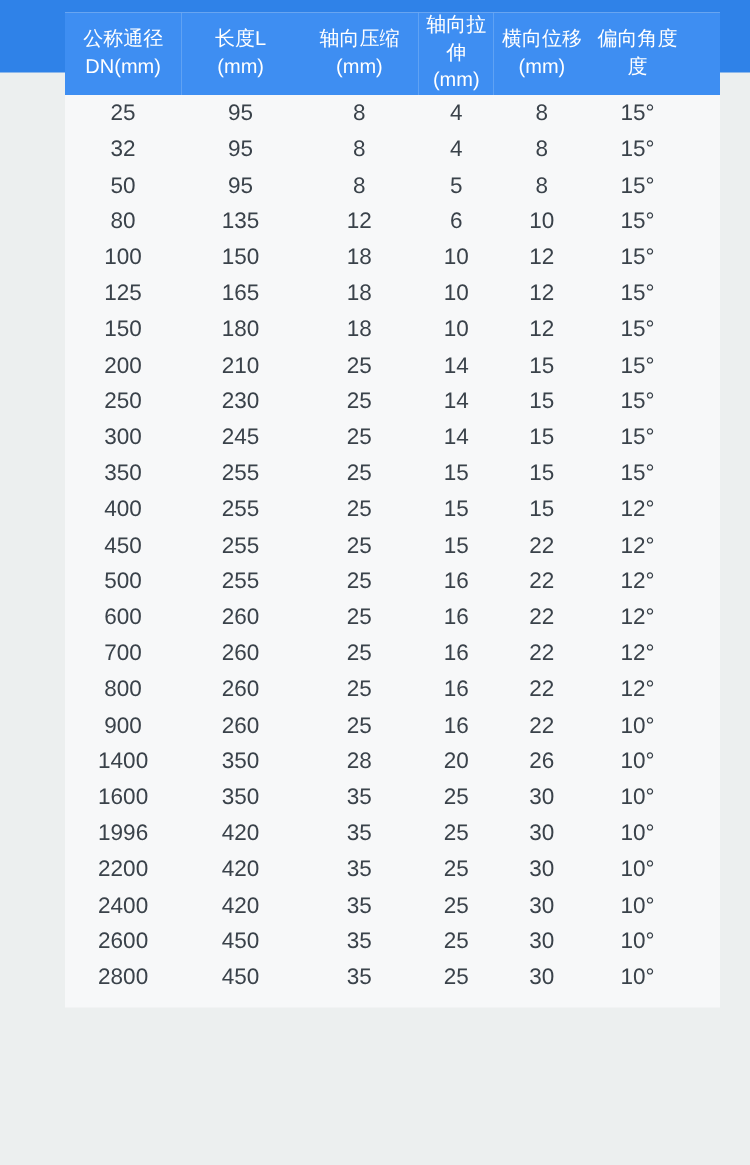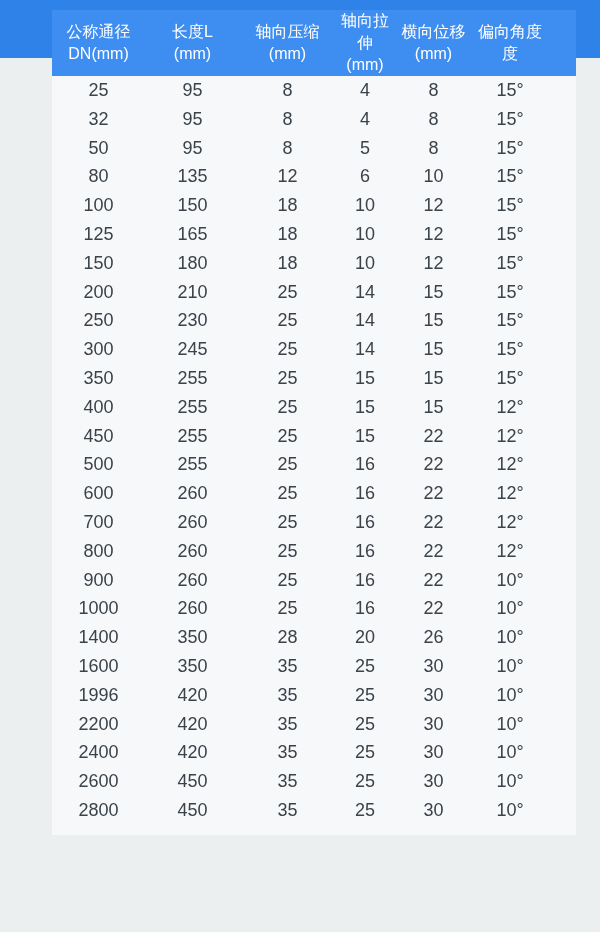--- a/index.html
+++ b/index.html
@@ -234,28 +234,20 @@
           </tr>
           <tr>
             <td>900</td>
             <td>260</td>
             <td>25</td>
             <td>16</td>
             <td>22</td>
             <td>10°</td>
           </tr>
           <tr>
-            <td>1000</td>
-            <td>260</td>
-            <td>25</td>
-            <td>16</td>
-            <td>22</td>
-            <td>10°</td>
-          </tr>
-          <tr>
             <td>1400</td>
             <td>350</td>
             <td>28</td>
             <td>20</td>
             <td>26</td>
             <td>10°</td>
           </tr>
           <tr>
             <td>1600</td>
             <td>350</td>

